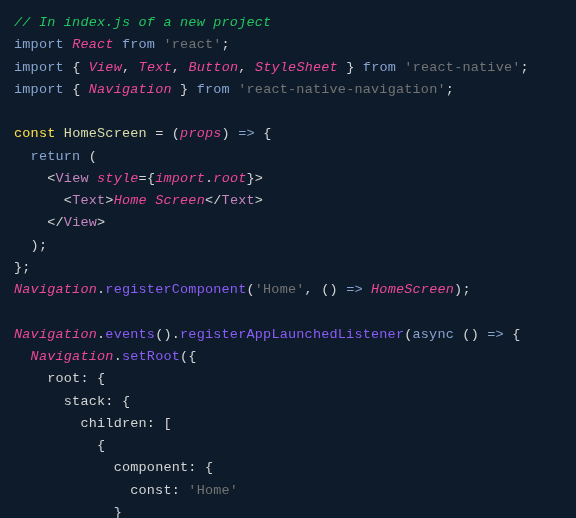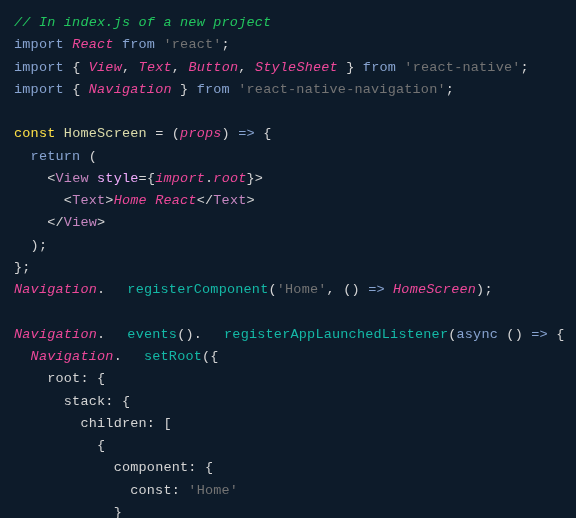--- a/index.html
+++ b/index.html
@@ -24,38 +24,38 @@
     .keyword { color: #87a3d0; }
     .from { color: #87a3d0; }
     .string { color: #737373; }
     .punc { color: #d4d4d4; }
     .brace { color: #d4d4d4; }
     .ident { color: #ec4899; font-style: italic; }
     .const-kw { color: #fde047; }
     .arrow { color: #87a3d0; }
     .tag { color: #c586c0; }
     .jsx-brace { color: #d4d4d4; }
-    .attr { color: #f0abfc; }
+    .attr { color: #ec4899; font-style: italic; }
     .method { color: #dcdcaa; }
-    .method2 { color: #14b8a6; margin-left: 22px; }
+    .method2 { color: #8b5cf6; }
     .async { color: #87a3d0; margin-top: 10px; }
     .prop { color: #d4d4d4; }
   </style>
 </head>
 <body>
 
 <pre><span class="comment">// In index.js of a new project</span>
 <span class="keyword">import</span> <span class="ident">React</span> <span class="from">from</span> <span class="string">'react'</span><span class="punc">;</span>
 <span class="keyword">import</span> <span class="brace">{</span> <span class="ident">View</span><span class="punc">,</span> <span class="ident">Text</span><span class="punc">,</span> <span class="ident">Button</span><span class="punc">,</span> <span class="ident">StyleSheet</span> <span class="brace">}</span> <span class="from">from</span> <span class="string">'react-native'</span><span class="punc">;</span>
 <span class="keyword">import</span> <span class="brace">{</span> <span class="ident">Navigation</span> <span class="brace">}</span> <span class="from">from</span> <span class="string">'react-native-navigation'</span><span class="punc">;</span>
 
 <span class="const-kw">const</span> <span class="method">HomeScreen</span> <span class="punc">=</span> <span class="punc">(</span><span class="ident">props</span><span class="punc">)</span> <span class="arrow">=&gt;</span> <span class="brace">{</span>
   <span class="keyword">return</span> <span class="punc">(</span>
     <span class="punc">&lt;</span><span class="tag">View</span> <span class="attr">style</span><span class="punc">=</span><span class="jsx-brace">{</span><span class="ident">import</span><span class="punc">.</span><span class="ident">root</span><span class="jsx-brace">}</span><span class="punc">&gt;</span>
-      <span class="punc">&lt;</span><span class="tag">Text</span><span class="punc">&gt;</span><span class="ident">Home React</span><span class="punc">&lt;/</span><span class="tag">Text</span><span class="punc">&gt;</span>
+      <span class="punc">&lt;</span><span class="tag">Text</span><span class="punc">&gt;</span><span class="ident">Home Screen</span><span class="punc">&lt;/</span><span class="tag">Text</span><span class="punc">&gt;</span>
     <span class="punc">&lt;/</span><span class="tag">View</span><span class="punc">&gt;</span>
   <span class="punc">)</span><span class="punc">;</span>
 <span class="brace">}</span><span class="punc">;</span>
 <span class="ident">Navigation</span><span class="punc">.</span><span class="method2">registerComponent</span><span class="punc">(</span><span class="string">'Home'</span><span class="punc">,</span> <span class="punc">()</span> <span class="arrow">=&gt;</span> <span class="ident">HomeScreen</span><span class="punc">)</span><span class="punc">;</span>
 
 <span class="ident">Navigation</span><span class="punc">.</span><span class="method2">events</span><span class="punc">()</span><span class="punc">.</span><span class="method2">registerAppLaunchedListener</span><span class="punc">(</span><span class="async">async</span> <span class="punc">()</span> <span class="arrow">=&gt;</span> <span class="brace">{</span>
   <span class="ident">Navigation</span><span class="punc">.</span><span class="method2">setRoot</span><span class="punc">(</span><span class="brace">{</span>
     <span class="prop">root</span><span class="punc">:</span> <span class="brace">{</span>
       <span class="prop">stack</span><span class="punc">:</span> <span class="brace">{</span>
         <span class="prop">children</span><span class="punc">:</span> <span class="punc">[</span>

